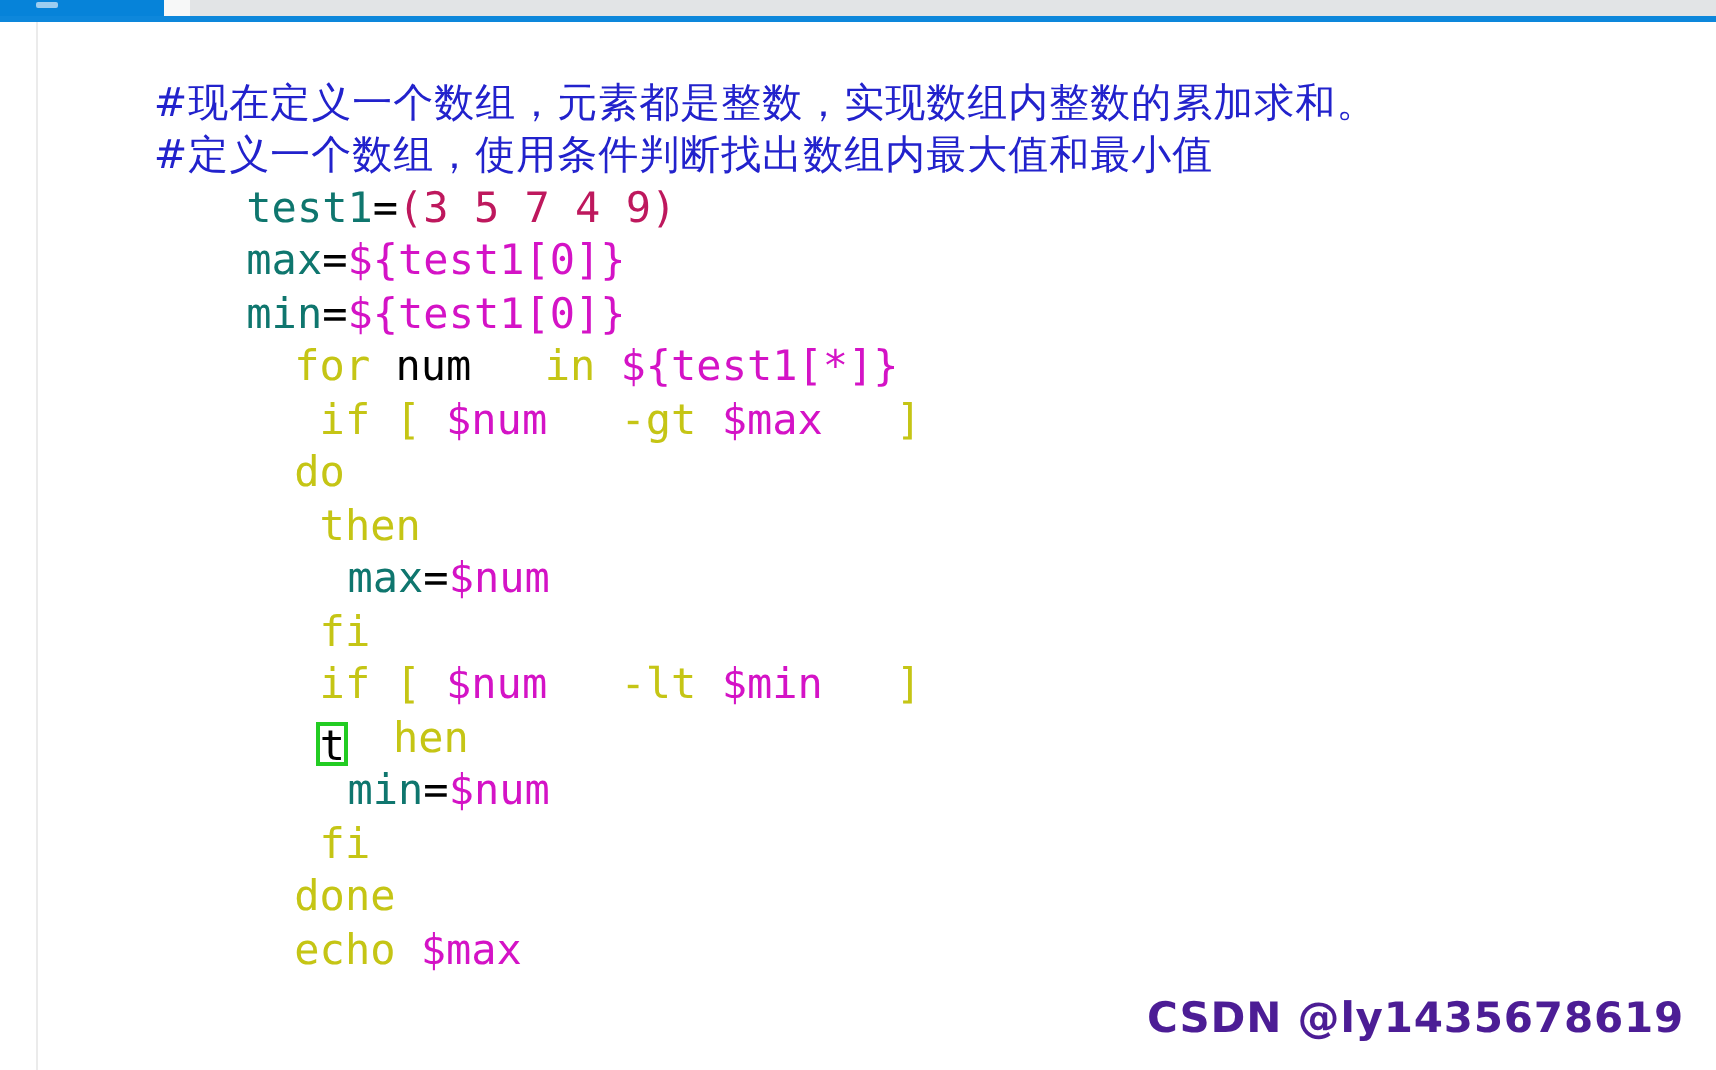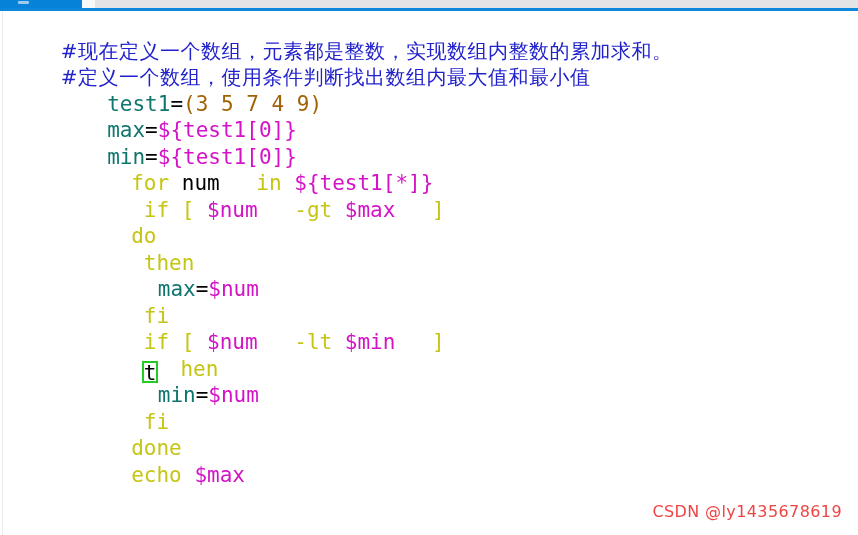--- a/index.html
+++ b/index.html
@@ -57,21 +57,21 @@
     position: absolute;
     left: 0; top: 8px;
     width: 858px;
     height: 3px;
     background: #0d87db;
   }
 
   
   .pane {
     position: absolute;
-    left: 0; top: 11px;
+    left: 16px; top: 11px;
     width: 796px;
     height: 524px;
     background: #ffffff;
   }
   .gutter-rule {
     position: absolute;
     left: 2px; top: 0;
     width: 1px;
     height: 524px;
     background: #ebebeb;
@@ -96,21 +96,21 @@
   .line.cjk {
     font-family: "DejaVu Sans", "Liberation Sans", sans-serif;
     font-size: 20px;
     letter-spacing: 0.5px;
   }
 
   
   .t-comment  { color: #2222cc; }
   .t-ident    { color: #0f766e; }
   .t-op       { color: #000000; }
-  .t-number   { color: #a16207; }
+  .t-number   { color: #be185d; }
   .t-var      { color: #d413c6; }
   .t-keyword  { color: #c5c515; margin-left: 24px; }
   .t-plain    { color: #000000; }
 
   
   .cursor {
     display: inline-block;
     color: #000000;
     border: 2px solid #22cc22;
     line-height: 20px;
@@ -121,24 +121,25 @@
     vertical-align: -4px;
     background: transparent;
   }
 
   
   .watermark {
     position: absolute;
     right: 16px;
     bottom: 14px;
     font-family: "DejaVu Sans", "Liberation Sans", sans-serif;
-    font-size: 16px;
-    color: #ef4444;
+    font-size: 21px;
+    color: #4c1d95;
     letter-spacing: 0.4px;
     user-select: none;
+    font-weight: bold;
   }
 </style>
 </head>
 <body>
 
 <div id="screen">
 
   <div class="topbar">
     <div class="topbar-tab">
       <div class="topbar-tab-glyph"></div>

